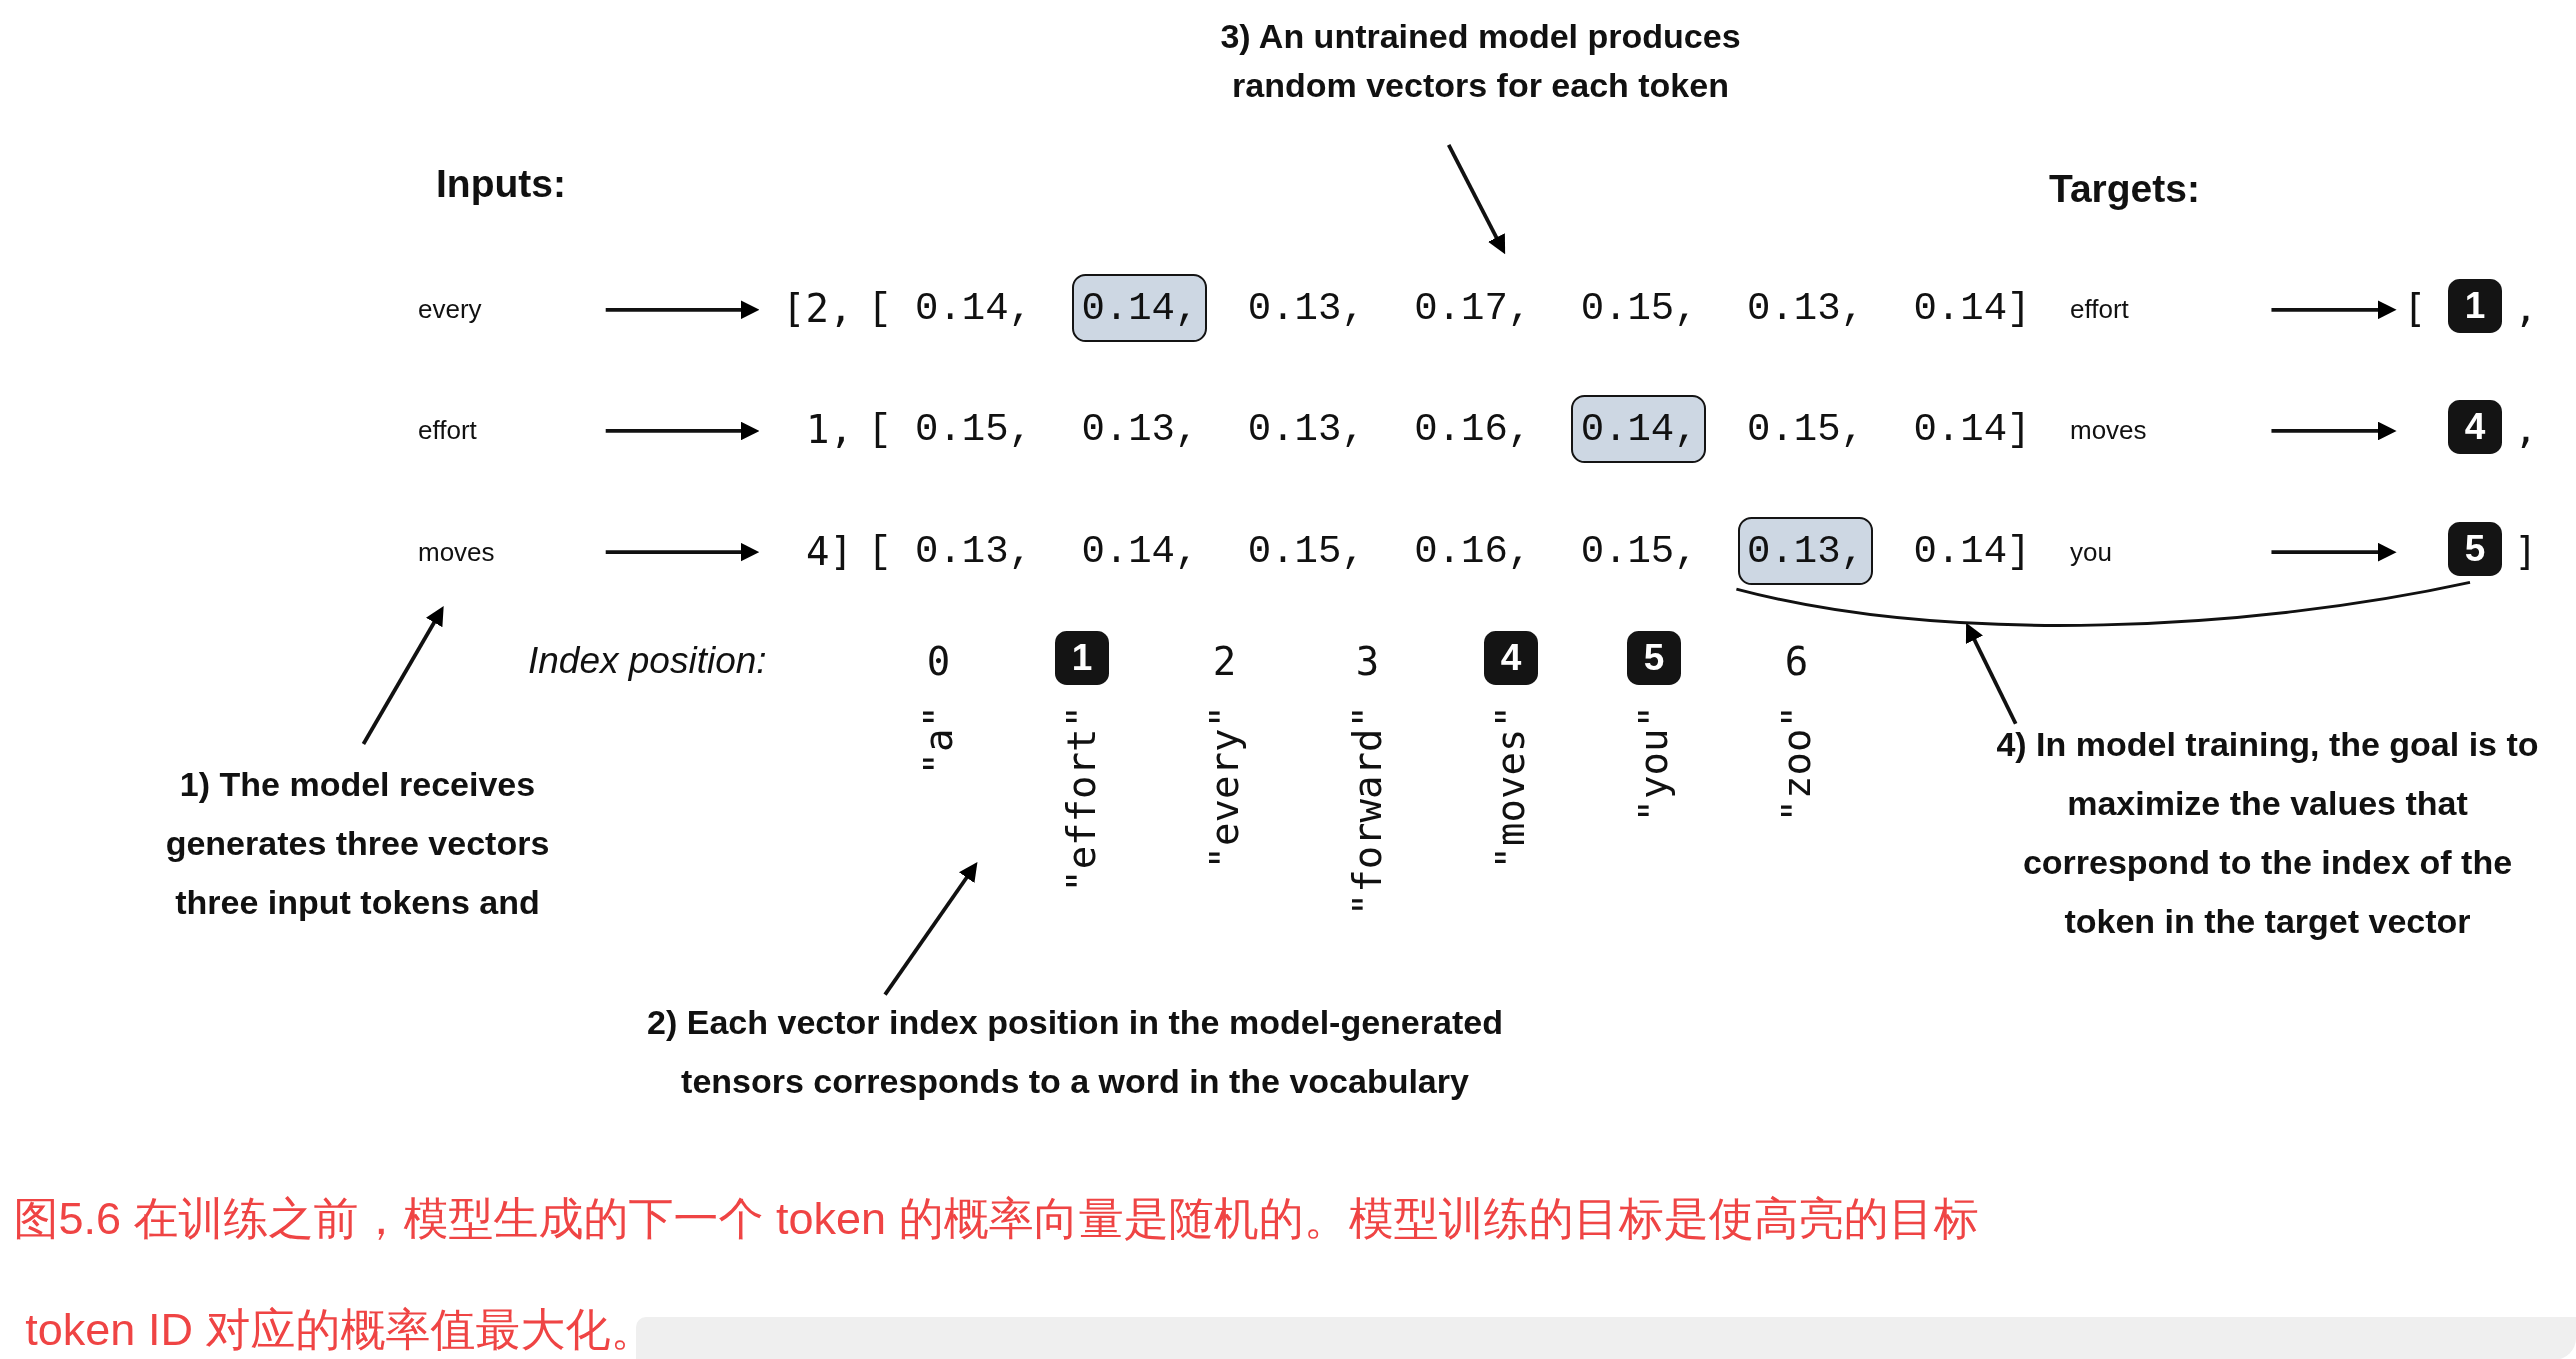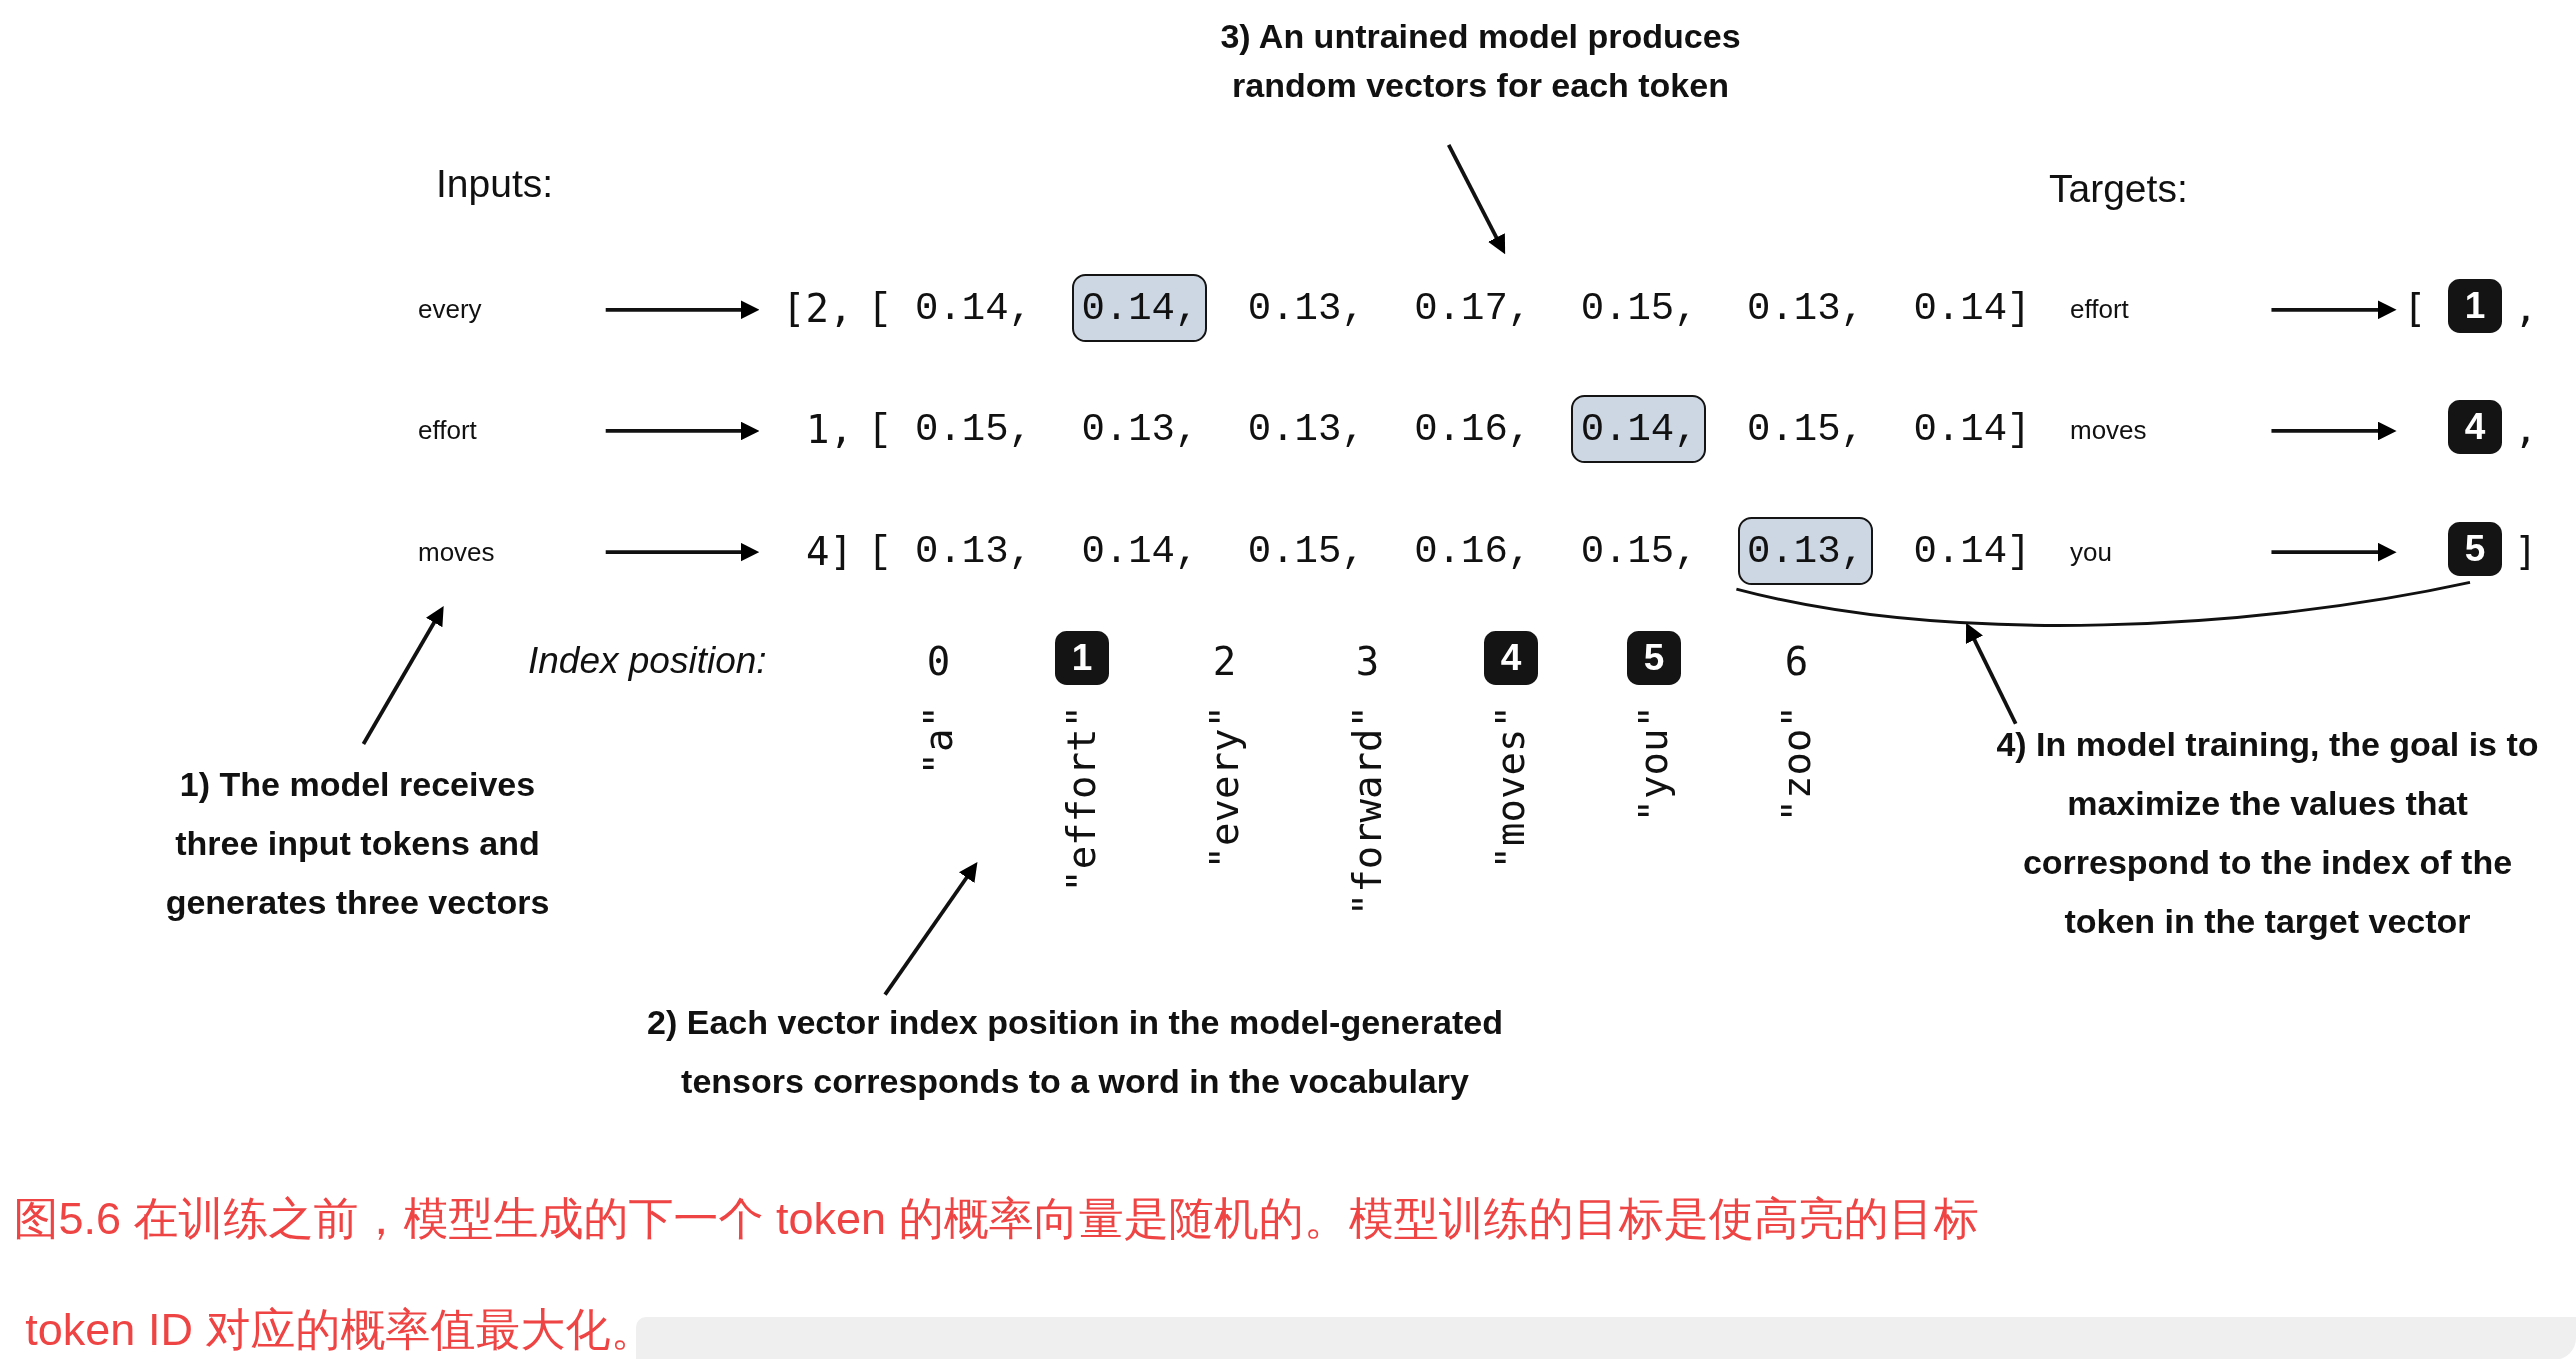--- a/index.html
+++ b/index.html
@@ -4,21 +4,21 @@
 <style>
   html,body { margin:0; padding:0; background:#ffffff; }
   .canvas {
     position:relative; width:2576px; height:1360px;
     background:#ffffff; overflow:hidden;
     font-family:"Liberation Sans", sans-serif; color:#111;border-radius:22px;
   }
   .arrows { position:absolute; left:0; top:0; pointer-events:none; }
 
   
-  .h-label { position:absolute; font-size:39px; font-weight:400; white-space:nowrap; }
+  .h-label { position:absolute; font-size:39px; font-weight:700; white-space:nowrap; }
   .token-word { position:absolute; width:202px; text-align:left; font-size:26px; line-height:50px; white-space:nowrap; }
   .idx-label { position:absolute; font-size:37px; line-height:47px; white-space:nowrap; }
 
   
   .mono { position:absolute; font-family:"DejaVu Sans Mono", monospace; font-size:39px; line-height:50px; white-space:pre; }
 
   
   .vecrow {
     position:absolute; left:868px; z-index:0; white-space:nowrap;
     font-family:Liberation Mono, monospace; font-size:39px; line-height:50px;
@@ -155,22 +155,22 @@
   <div class="mono" style="left:2514px; top:284px;">,</div>
 
   <div class="badge" style="left:2448px; top:400px;">4</div>
   <div class="mono" style="left:2514px; top:405px;">,</div>
 
   <div class="badge" style="left:2448px; top:522px;">5</div>
   <div class="mono" style="left:2514px; top:527px;">]</div>
 
   <div class="note" style="left:46px; top:755px; width:623px;">
     <div>1) The model receives</div>
+    <div>generates three vectors</div>
     <div>three input tokens and</div>
-    <div>generates three vectors</div>
   </div>
 
   <div class="note" style="left:547px; top:993px; width:1056px;">
     <div>2) Each vector index position in the model-generated</div>
     <div>tensors corresponds to a word in the vocabulary</div>
   </div>
 
   <div class="note" style="left:1956px; top:715px; width:623px;">
     <div>4) In model training, the goal is to</div>
     <div>maximize the values that</div>

